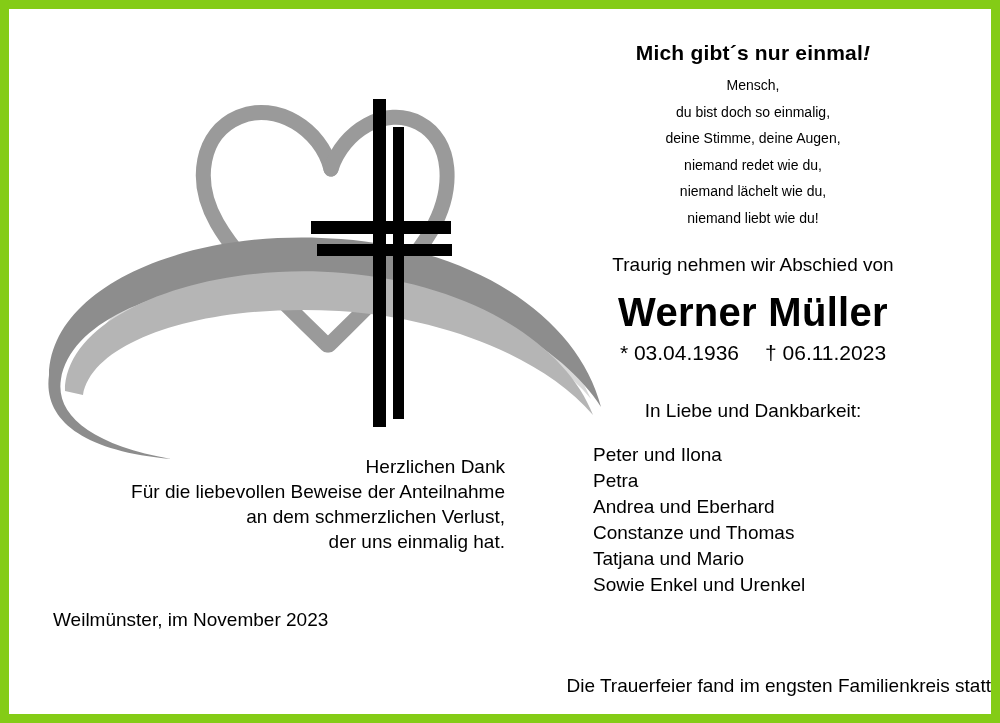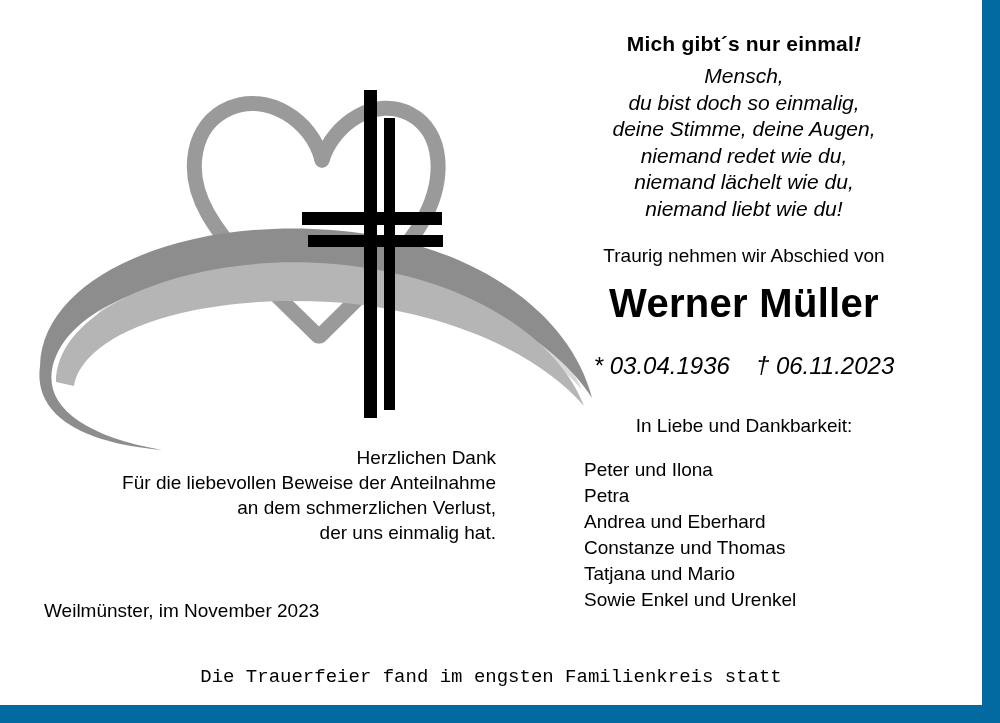--- a/index.html
+++ b/index.html
@@ -7,22 +7,23 @@
     padding: 0;
     background: #ffffff;
   }
   body {
     font-family: "Liberation Sans", sans-serif;
   }
   .page {
     position: relative;
     width: 1000px;
     height: 723px;
-    background: #0369a1;
+    background: #84cc16;
     box-sizing: border-box;
+    padding: 9px;
     overflow: hidden;
   }
   .inner {
     position: relative;
     width: 982px;
     height: 705px;
     background: #ffffff;
     overflow: hidden;
   }
 
@@ -47,42 +48,40 @@
     font-size: 21px;
     font-weight: bold;
     color: #000;
     letter-spacing: 0.2px;
     margin-bottom: 7px;
   }
   .poem-title .excl {
     font-style: italic;
   }
   .poem-line {
-    font-size: 21px;
+    font-size: 14px;
     line-height: 26.5px;
     color: #000;
-    font-style: italic;
   }
   .farewell {
     margin-top: 23px;
     font-size: 19px;
     color: #000;
   }
   .deceased-name {
     margin-top: 14px;
     font-size: 40px;
     font-weight: bold;
     letter-spacing: 0.3px;
     color: #000;
   }
   .dates {
-    margin-top: 26px;
-    font-size: 24px;
-    color: #000;
-    font-style: italic;
+    margin-top: 6px;
+    font-size: 21px;
+    color: #000;
   }
   .dates .gap {
     display: inline-block;
     width: 26px;
   }
   .in-love {
     margin-top: 35px;
     font-size: 19px;
     color: #000;
   }
@@ -117,24 +116,23 @@
     font-size: 19px;
     color: #000;
   }
 
   
   .footer {
     position: absolute;
     left: 0;
     top: 666px;
     width: 982px;
-    text-align: center;
-    font-size: 19px;
-    color: #000;
-    font-family: Liberation Mono, monospace;
+    text-align: right;
+    font-size: 19px;
+    color: #000;
   }
 </style>
 </head>
 <body>
 
 <div class="page">
   <div class="inner">
 
     <div class="graphic">
       <svg width="580" height="420" viewBox="0 0 580 420" xmlns="http://www.w3.org/2000/svg">

